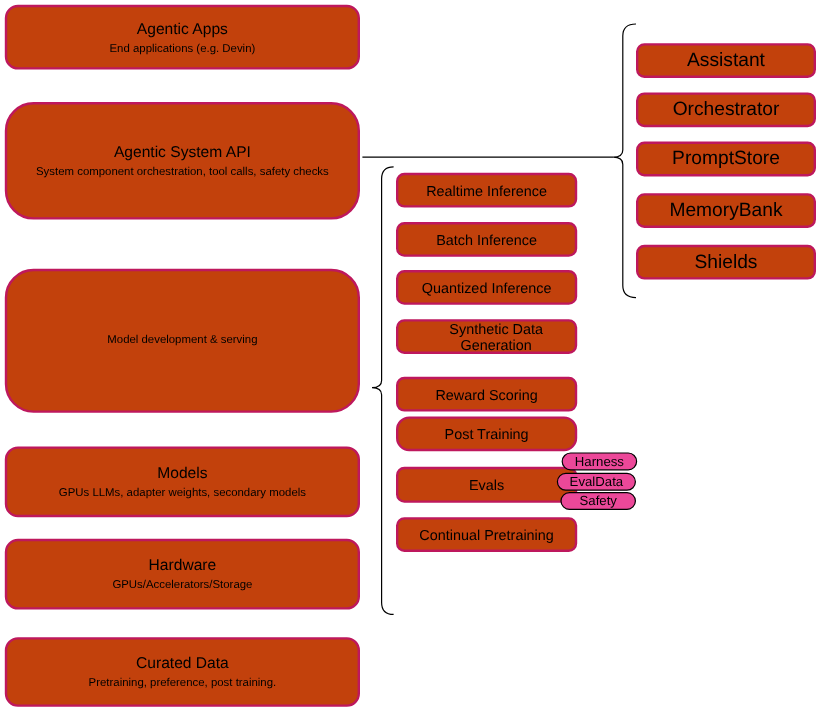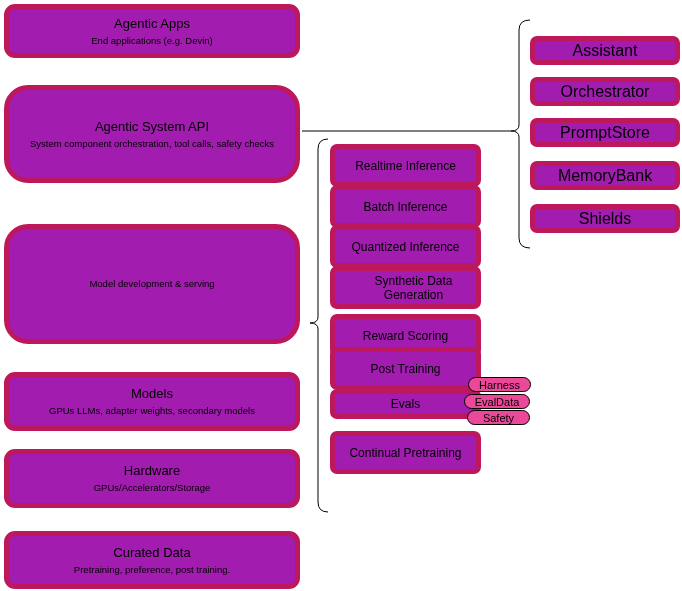--- a/index.html
+++ b/index.html
@@ -2,29 +2,29 @@
 <html><head>
 <meta charset="utf-8">
 <style>
   html,body{margin:0;padding:0;background:#ffffff;}
   .canvas{
     position:relative;width:682px;height:591px;background:#ffffff;overflow:hidden;
     font-family:"Liberation Sans", sans-serif;color:#000;
   }
   .overlay{position:absolute;left:0;top:0;width:682px;height:591px;z-index:0;pointer-events:none;}
   .node{
-    position:absolute;box-sizing:border-box;background:#a21caf;border:5px solid #be185d;
+    position:absolute;box-sizing:border-box;background:#c2410c;border:2px solid #be185d;
     display:flex;flex-direction:column;align-items:center;justify-content:center;
     text-align:center;z-index:1;
   }
   .stack{border-radius:11px;left:4px;width:296px;gap:3px;}
   .stack.bigr{border-radius:24px;}
   .title{font-size:13px;line-height:16px;}
   .subtitle{font-size:9.5px;line-height:12px;}
-  .svc{left:330px;width:151px;height:43px;border-radius:7px;font-size:12px;}
+  .svc{left:330px;width:151px;height:29px;border-radius:7px;font-size:12px;}
   .comp{left:530px;width:150px;height:29px;border-radius:7px;font-size:16px;}
   .tag{
     position:absolute;box-sizing:border-box;background:#ec4899;border:1px solid #000;
     border-radius:999px;display:flex;align-items:center;justify-content:center;
     font-size:11px;z-index:2;
   }
 </style>
 </head>
 <body>
 
@@ -68,21 +68,21 @@
   </div>
   <div class="node svc" style="top:225px;">
     <span>Quantized Inference</span>
   </div>
   <div class="node svc" style="top:266px;padding-left:16px;">
     <span>Synthetic Data Generation</span>
   </div>
   <div class="node svc" style="top:314px;">
     <span>Reward Scoring</span>
   </div>
-  <div class="node svc" style="top:347px;">
+  <div class="node svc" style="top:347px;border-radius:11px;">
     <span>Post Training</span>
   </div>
   <div class="node svc" style="top:389px;height:30px;">
     <span>Evals</span>
   </div>
   <div class="node svc" style="top:431px;">
     <span>Continual Pretraining</span>
   </div>
 
   <div class="tag" style="left:468px;top:377px;width:63px;height:15px;">

